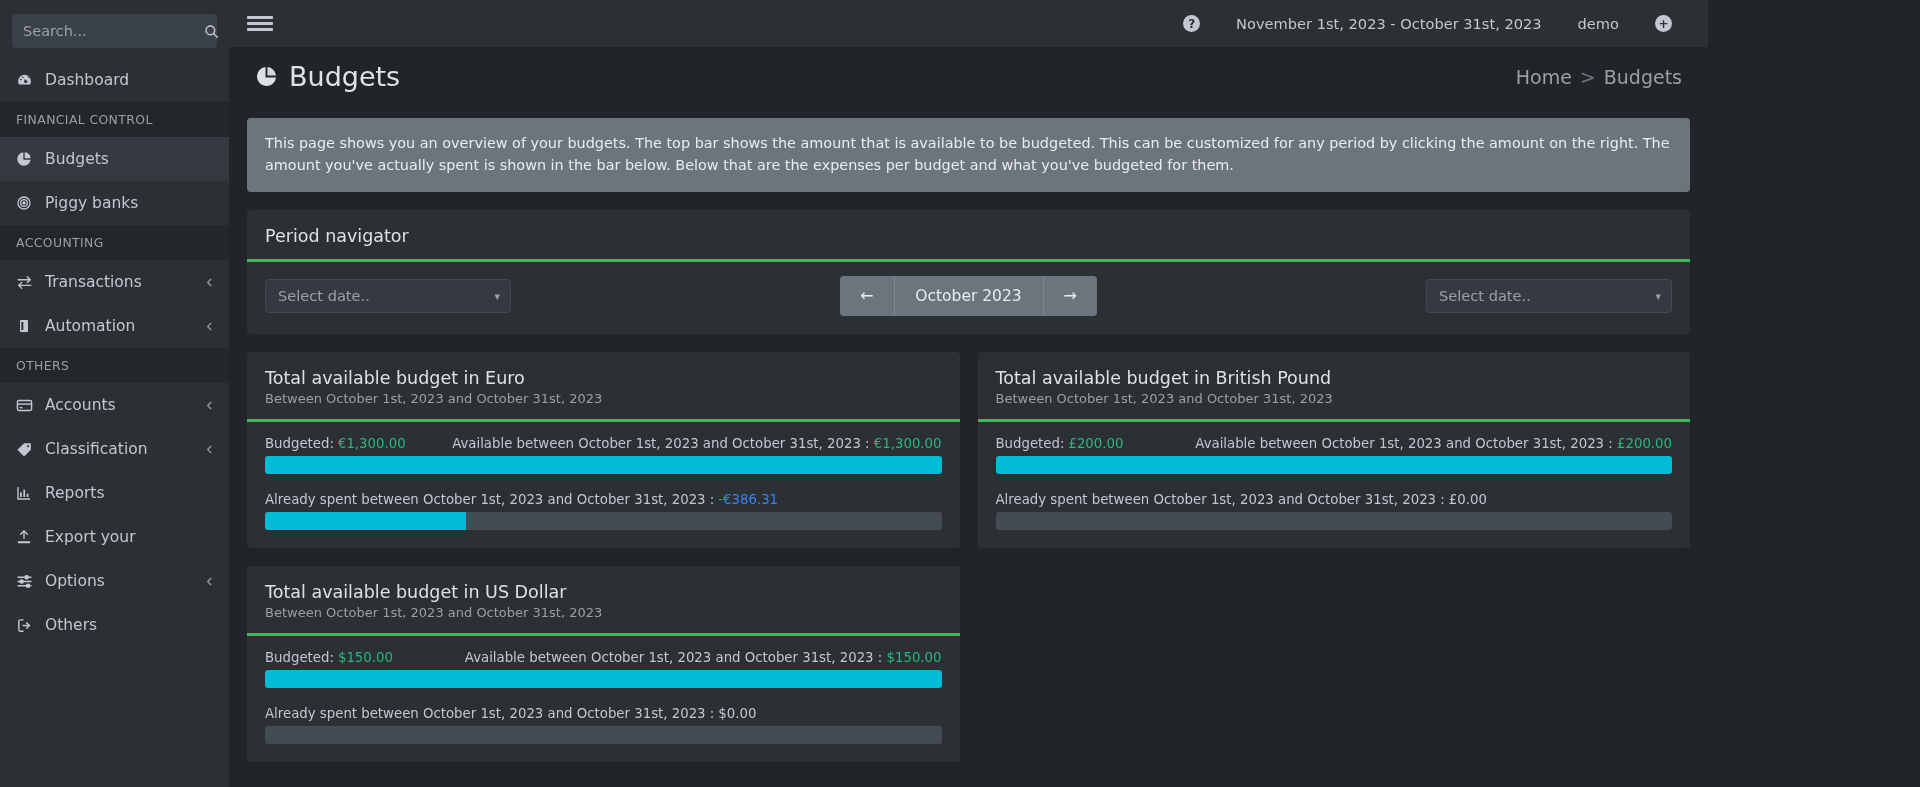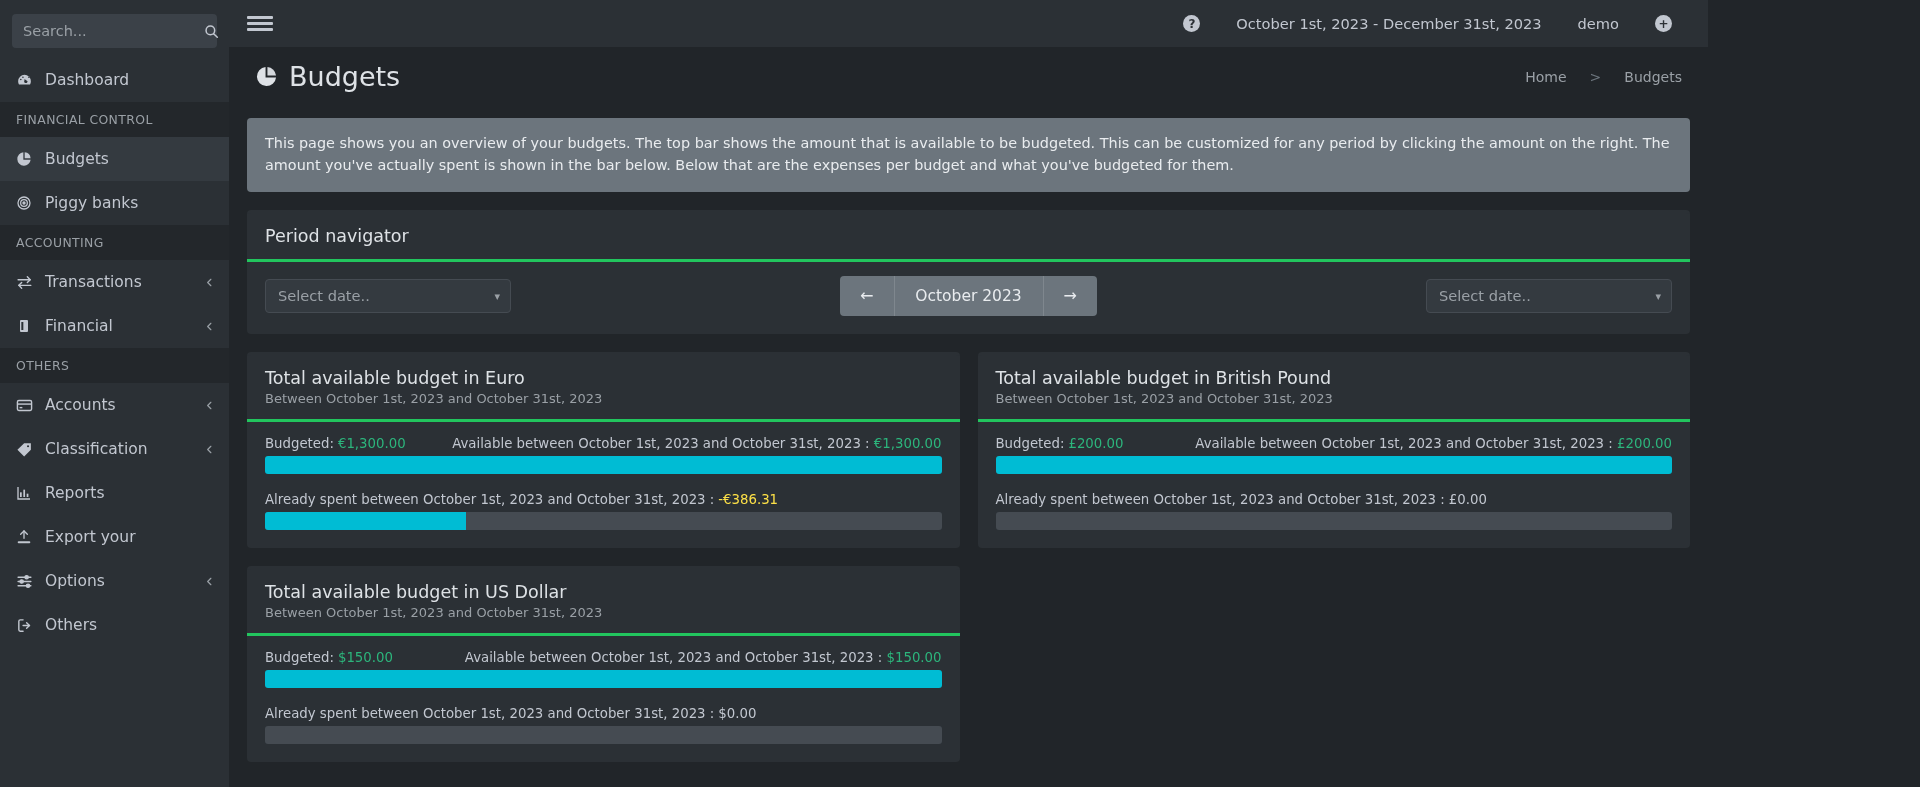--- a/index.html
+++ b/index.html
@@ -94,22 +94,22 @@
     display: flex; align-items: center;
     padding: 14px 26px 10px 26px;
   }
   .page-title {
     display: flex; align-items: center; gap: 11px;
     font-size: 27px; font-weight: 400; color: #dee2e6;
   }
   .page-title .pie { color: #dee2e6; display:flex; align-items:center; }
   .breadcrumb {
     margin-left: auto;
-    font-size: 14px; color: #9aa0a6;
-    display: flex; align-items: center; gap: 23px;
+    font-size: 19px; color: #9aa0a6;
+    display: flex; align-items: center; gap: 8px;
   }
   .breadcrumb a { color: #9aa0a6; text-decoration: none; }
   .breadcrumb .sep { color: #6c757d; }
   .breadcrumb .cur { color: #9aa0a6; }
 
   .wrap { padding: 12px 18px; }
 
   .info-box {
     background: #6c757d;
     color: #e9ecef;
@@ -248,21 +248,21 @@
             </svg>
           </span>
         </div>
         <div class="nav-item">
           <span class="ico">
             <svg width="16" height="16" viewBox="0 0 24 24" fill="currentColor">
               <rect x="6" y="3" width="12" height="18" rx="1.5"></rect>
               <rect x="8" y="6" width="3" height="12" fill="#2b3035"></rect>
             </svg>
           </span>
-          <span class="lbl">Financial</span>
+          <span class="lbl">Automation</span>
           <span class="chev">
             <svg width="11" height="11" viewBox="0 0 24 24" fill="none" stroke="currentColor" stroke-width="2.6" stroke-linecap="round" stroke-linejoin="round">
               <polyline points="15 5 8 12 15 19"></polyline>
             </svg>
           </span>
         </div>
         <div class="nav-header">Others</div>
         <div class="nav-item">
           <span class="ico">
             <svg width="17" height="17" viewBox="0 0 24 24" fill="none" stroke="currentColor" stroke-width="2">
@@ -348,21 +348,21 @@
     <div class="topnav">
       <div class="hamburger">
         <span></span>
           <span></span>
           <span></span>
       </div>
       <div class="topnav-right">
         <div>
           <span class="circle-icon">?</span>
         </div>
-        <div>October 1st, 2023 - December 31st, 2023</div>
+        <div>November 1st, 2023 - October 31st, 2023</div>
         <div>demo</div>
         <div>
           <span class="circle-icon">+</span>
         </div>
       </div>
     </div>
 
     <div class="content-header">
       <div class="page-title">
         <span class="pie">
@@ -426,21 +426,21 @@
                   <span style="width:4px"></span>
                   <span style="color:#2cb57c">€1,300.00</span>
                   <span class="right"><span>Available between October 1st, 2023 and October 31st, 2023 :</span> <span style="color:#2cb57c">€1,300.00</span></span>
                 </div>
                 <div class="progress">
                   <div class="fill" style="width:100%;background:#00bcd4"></div>
                 </div>
                 <div class="bar-label">
                   <span>Already spent between October 1st, 2023 and October 31st, 2023 :</span>
                   <span style="width:4px"></span>
-                  <span style="color:#fde047">-€386.31</span>
+                  <span style="color:#3b82f6">-€386.31</span>
                 </div>
                 <div class="progress">
                   <div class="fill" style="width:29.7%;background:#00bcd4"></div>
                 </div>
               </div>
             </div>
             <div class="card">
               <div class="card-head">
                 <div class="card-title">Total available budget in US Dollar</div>
                 <div class="card-sub">Between October 1st, 2023 and October 31st, 2023</div>

